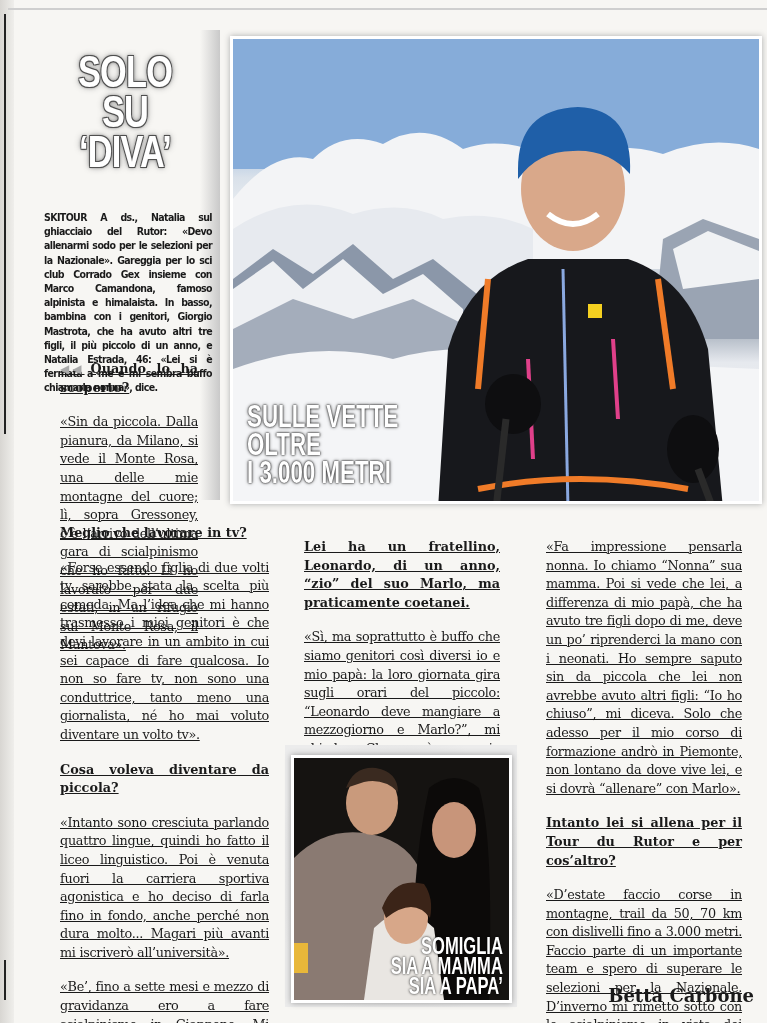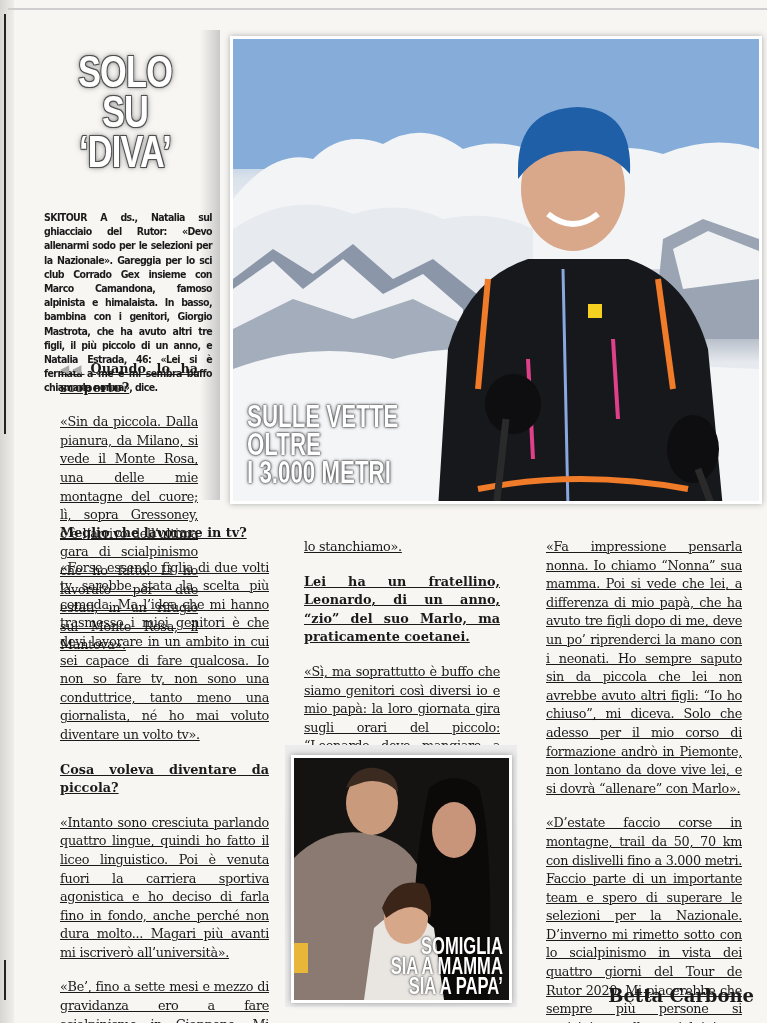--- a/index.html
+++ b/index.html
@@ -91,21 +91,20 @@
 <div class="col col1b">
   <p class="q">Meglio che lavorare in tv?</p>
   <p>«Forse essendo figlia di due volti tv sarebbe stata la scelta più comoda. Ma l’idea che mi hanno trasmesso i miei genitori è che devi lavorare in un ambito in cui sei capace di fare qualcosa. Io non so fare tv, non sono una conduttrice, tanto meno una giornalista, né ho mai voluto diventare un volto tv».</p>
   <p class="q">Cosa voleva diventare da piccola?</p>
   <p>«Intanto sono cresciuta parlando quattro lingue, quindi ho fatto il liceo linguistico. Poi è venuta fuori la carriera sportiva agonistica e ho deciso di farla fino in fondo, anche perché non dura molto... Magari più avanti mi iscriverò all’università».</p>
   <p>«Be’, fino a sette mesi e mezzo di gravidanza ero a fare scialpinismo in Giappone. Mi sono fermata giusto 4 mesi dopo la nascita di Marlo. Ora io e Daniel ci diamo i turni. Lui lavora, anche come falegname, torna a casa per pranzo due ore, allora appena arriva lui, io scappo ad allenarmi...».</p>
 
 </div>
 
 <div class="col col2a">
-  <p>lo stanchiamo».</p>
   <p class="q">Lei ha un fratellino, Leonardo, di un anno, “zio” del suo Marlo, ma praticamente coetanei.</p>
   <p>«Sì, ma soprattutto è buffo che siamo genitori così diversi io e mio papà: la loro giornata gira sugli orari del piccolo: “Leonardo deve mangiare a mezzogiorno e Marlo?”, mi chiede. Chennessò, mangia quando ha fame, quando me lo chiede gli do la pappa... Io e Daniel siamo molto più elastici».</p>
   <p class="q" style="height:19px;overflow:hidden">Mamma Natalia, a 46 anni, che tipo di nonna è? Come la vede?</p>
 </div>
 
 <div class="fam-shadow"></div>
 <div class="family-photo">
   <svg width="215" height="242" viewBox="0 0 215 242">
     <rect width="215" height="242" fill="#151311"></rect>
     <path d="M0 100 Q30 70 70 75 Q110 80 125 110 L130 242 L0 242 Z" fill="#8a7a72"></path>
@@ -118,16 +117,17 @@
     <path d="M88 150 Q100 118 130 126 Q140 140 136 160 Q120 138 92 160 Z" fill="#3b2418"></path>
     <rect x="0" y="185" width="14" height="30" fill="#e8b73a"></rect>
   </svg>
   <div class="fam-caption">SOMIGLIA
 SIA A MAMMA
 SIA A PAPA’</div>
 </div>
 
 <div class="col col3">
   <p>«Fa impressione pensarla nonna. Io chiamo “Nonna” sua mamma. Poi si vede che lei, a differenza di mio papà, che ha avuto tre figli dopo di me, deve un po’ riprenderci la mano con i neonati. Ho sempre saputo sin da piccola che lei non avrebbe avuto altri figli: “Io ho chiuso”, mi diceva. Solo che adesso per il mio corso di formazione andrò in Piemonte, non lontano da dove vive lei, e si dovrà “allenare” con Marlo».</p>
+  <p class="q">Intanto lei si allena per il Tour du Rutor e per cos’altro?</p>
   <p>«D’estate faccio corse in montagne, trail da 50, 70 km con dislivelli fino a 3.000 metri. Faccio parte di un importante team e spero di superare le selezioni per la Nazionale. D’inverno mi rimetto sotto con lo scialpinismo in vista dei quattro giorni del Tour de Rutor 2020. Mi piacerebbe che sempre più persone si avvicinino allo scialpinismo perché, secondo me, ha a che fare con la vera montagna molto di più che lo sci in pista. Lì, ormai, vedo più gente che mangia ai rifugi che persone che hanno voglia di fare sport».</p>
 </div>
 
 <div class="byline">Betta Carbone</div>
 
 </body></html>

